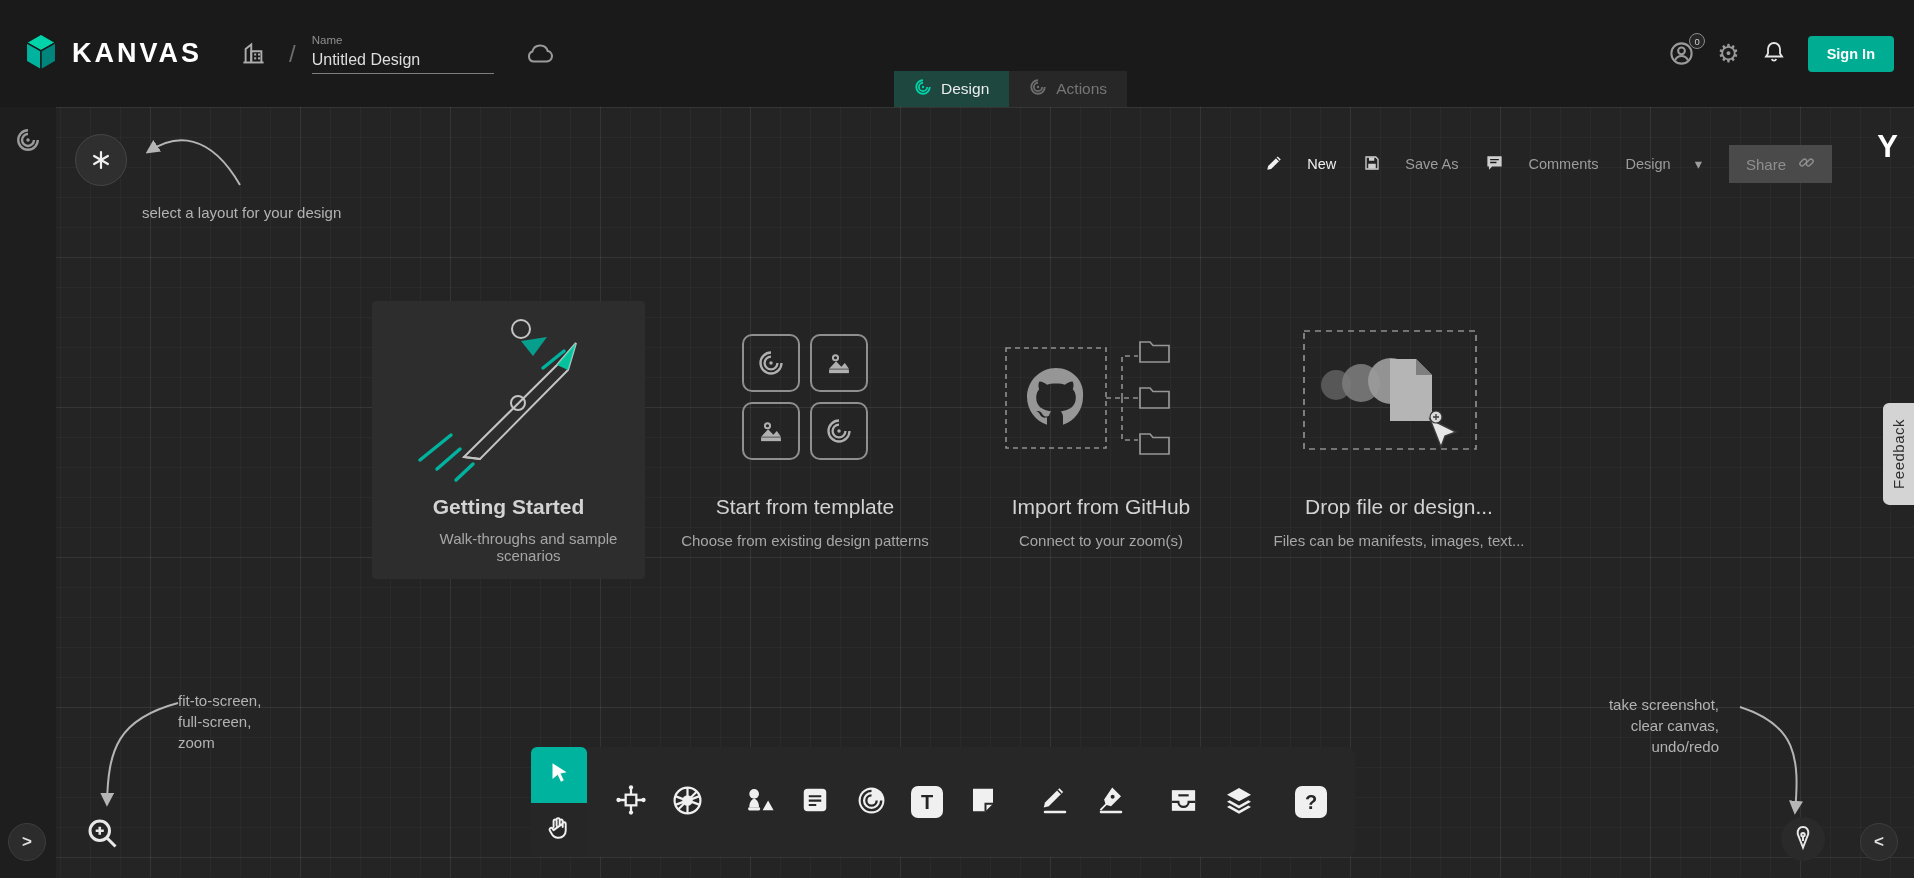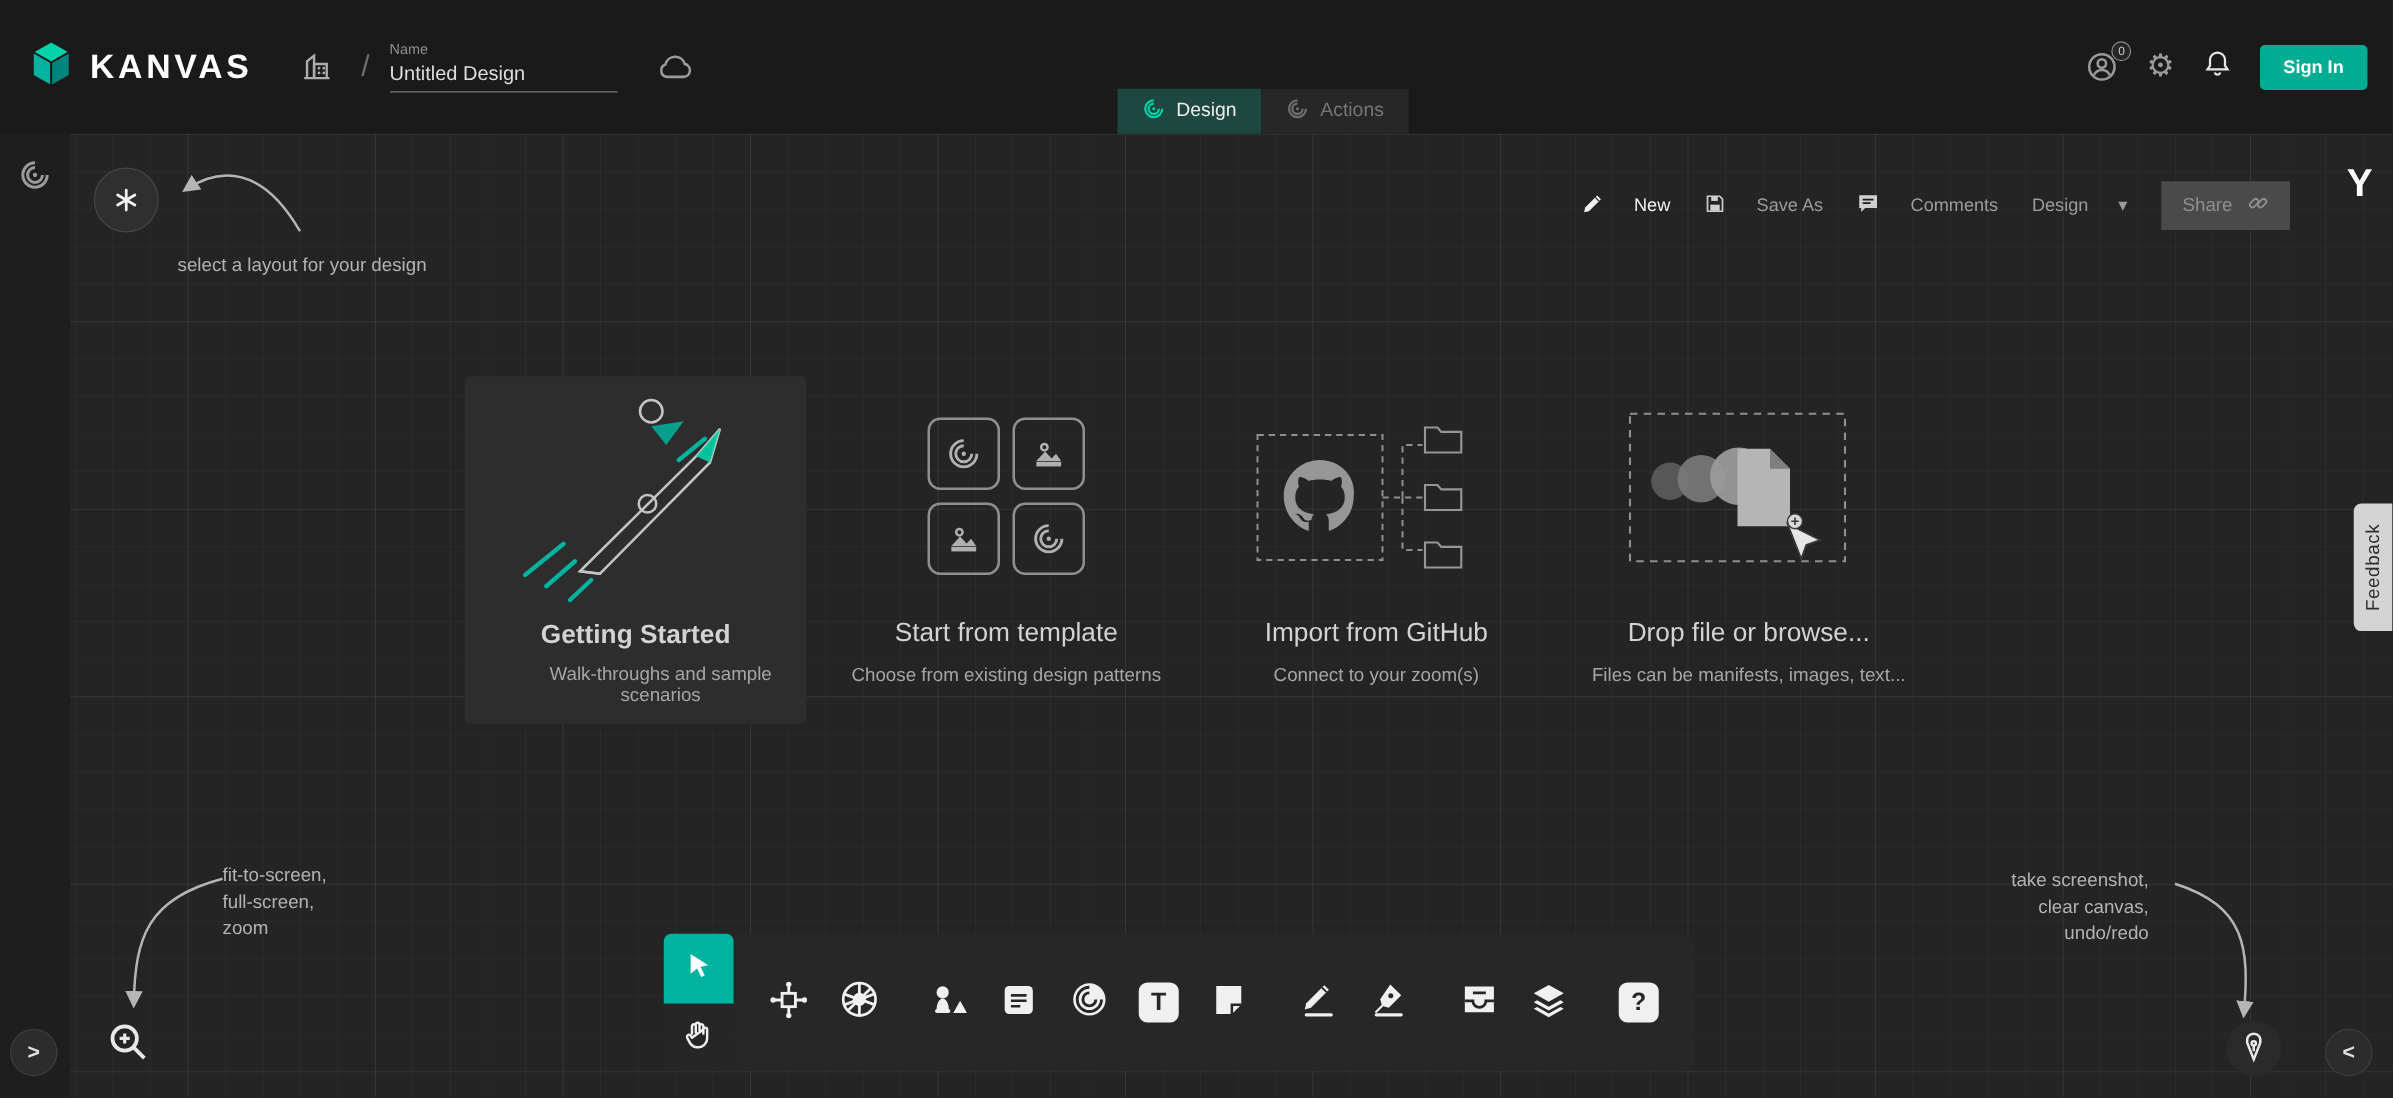--- a/index.html
+++ b/index.html
@@ -402,21 +402,21 @@
         <circle cx="107" cy="60" r="23" fill="#9a9a9a" opacity="0.95"></circle>
         <g>
           <path d="M106 38h26l16 16v46h-42z" fill="#b5b5b5"></path>
           <path d="M132 38l16 16h-16z" fill="#7e7e7e"></path>
           <path d="M146 98l11 28 4-11 11-4z" fill="#e6e6e6" stroke="#3a3a3a" stroke-width="1.4"></path>
           <circle cx="152" cy="96" r="6" fill="#d9d9d9" stroke="#3a3a3a" stroke-width="1.2"></circle>
           <path d="M152 93v6M149 96h6" stroke="#3a3a3a" stroke-width="1.3"></path>
         </g>
       </svg>
     </div>
-    <div class="opt-title">Drop file or browse...</div>
+    <div class="opt-title">Drop file or design...</div>
     <div class="opt-sub">Files can be manifests, images, text...</div>
   </div>
 
   <div class="hint hint-bl">
     <div>fit-to-screen,</div>
     <div>full-screen,</div>
     <div>zoom</div>
   </div>
   <div class="hint hint-br">
     <div>take screenshot,</div>

